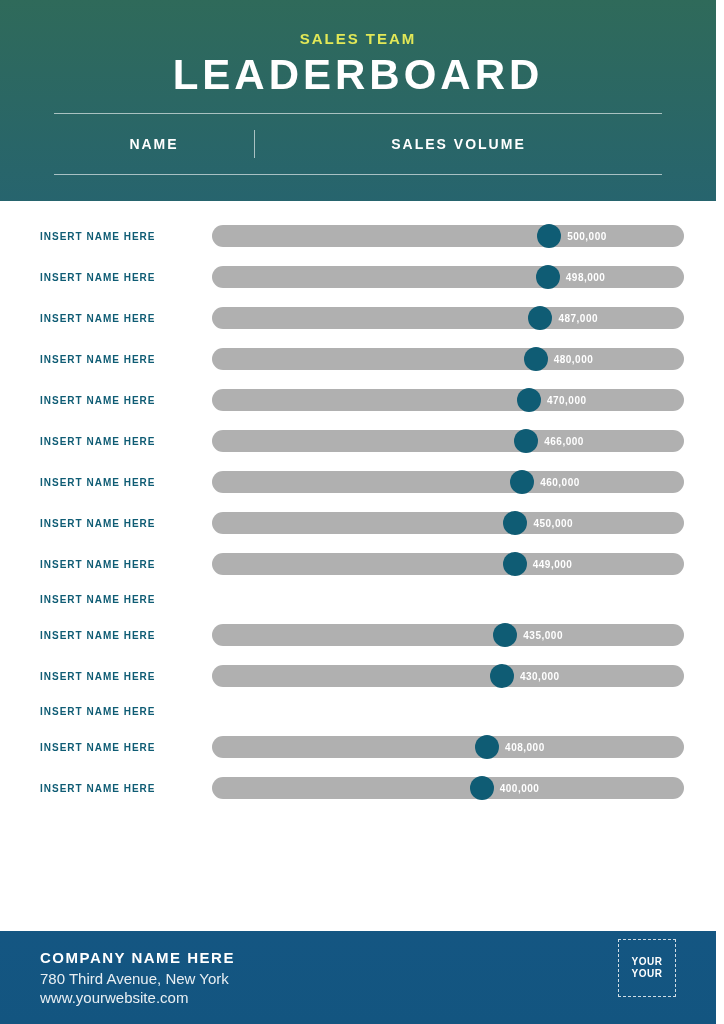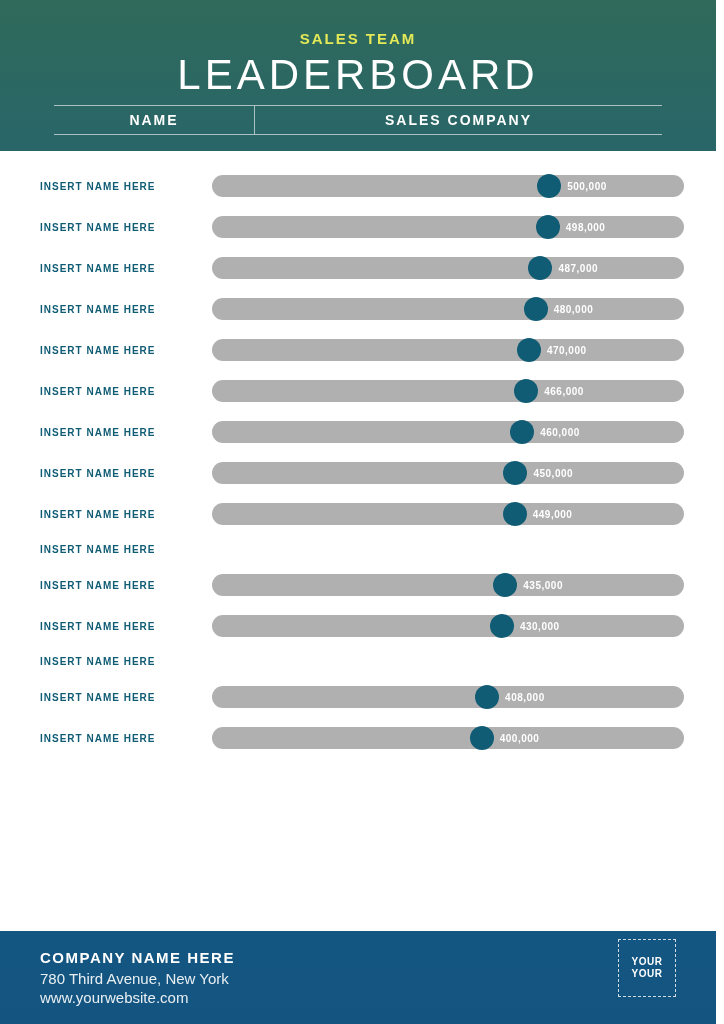--- a/index.html
+++ b/index.html
@@ -24,32 +24,32 @@
   .subtitle {
     color: #e2e857;
     font-size: 15px;
     font-weight: 700;
     letter-spacing: 2px;
     margin-bottom: 4px;
   }
   .title {
     color: #fff;
     font-size: 42px;
-    font-weight: 400;
+    font-weight: 700;
     letter-spacing: 4px;
-    margin-bottom: 6px;
+    margin-bottom: 14px;
   }
   .col-headers {
     display: flex;
     align-items: center;
     justify-content: center;
     border-top: 1px solid rgba(255,255,255,0.6);
     border-bottom: 1px solid rgba(255,255,255,0.6);
-    padding: 0 0;
-    margin: 0 4px;
+    padding: 16px 0;
+    margin: 10px 4px;
   }
   .col-name {
     flex: 0 0 200px;
     color: #fff;
     font-size: 14px;
     font-weight: 700;
     letter-spacing: 2px;
     text-align: center;
   }
   .col-divider {
@@ -157,21 +157,21 @@
 <body>
 
 <div class="page">
 
   <div class="header">
     <div class="subtitle">SALES TEAM</div>
     <div class="title">LEADERBOARD</div>
     <div class="col-headers">
       <div class="col-name">NAME</div>
       <div class="col-divider"></div>
-      <div class="col-sales">SALES COMPANY</div>
+      <div class="col-sales">SALES VOLUME</div>
     </div>
   </div>
 
   <div class="body" id="rows">
       <div class="row">
         <div class="row-name">INSERT NAME HERE</div>
         <div class="bar-wrap">
           <div class="bar-track"></div>
           <div class="bar-dot" style="left:71.42857142857143%"></div>
           <div class="bar-label" style="left:calc(71.42857142857143% + 18px)">500,000</div>

